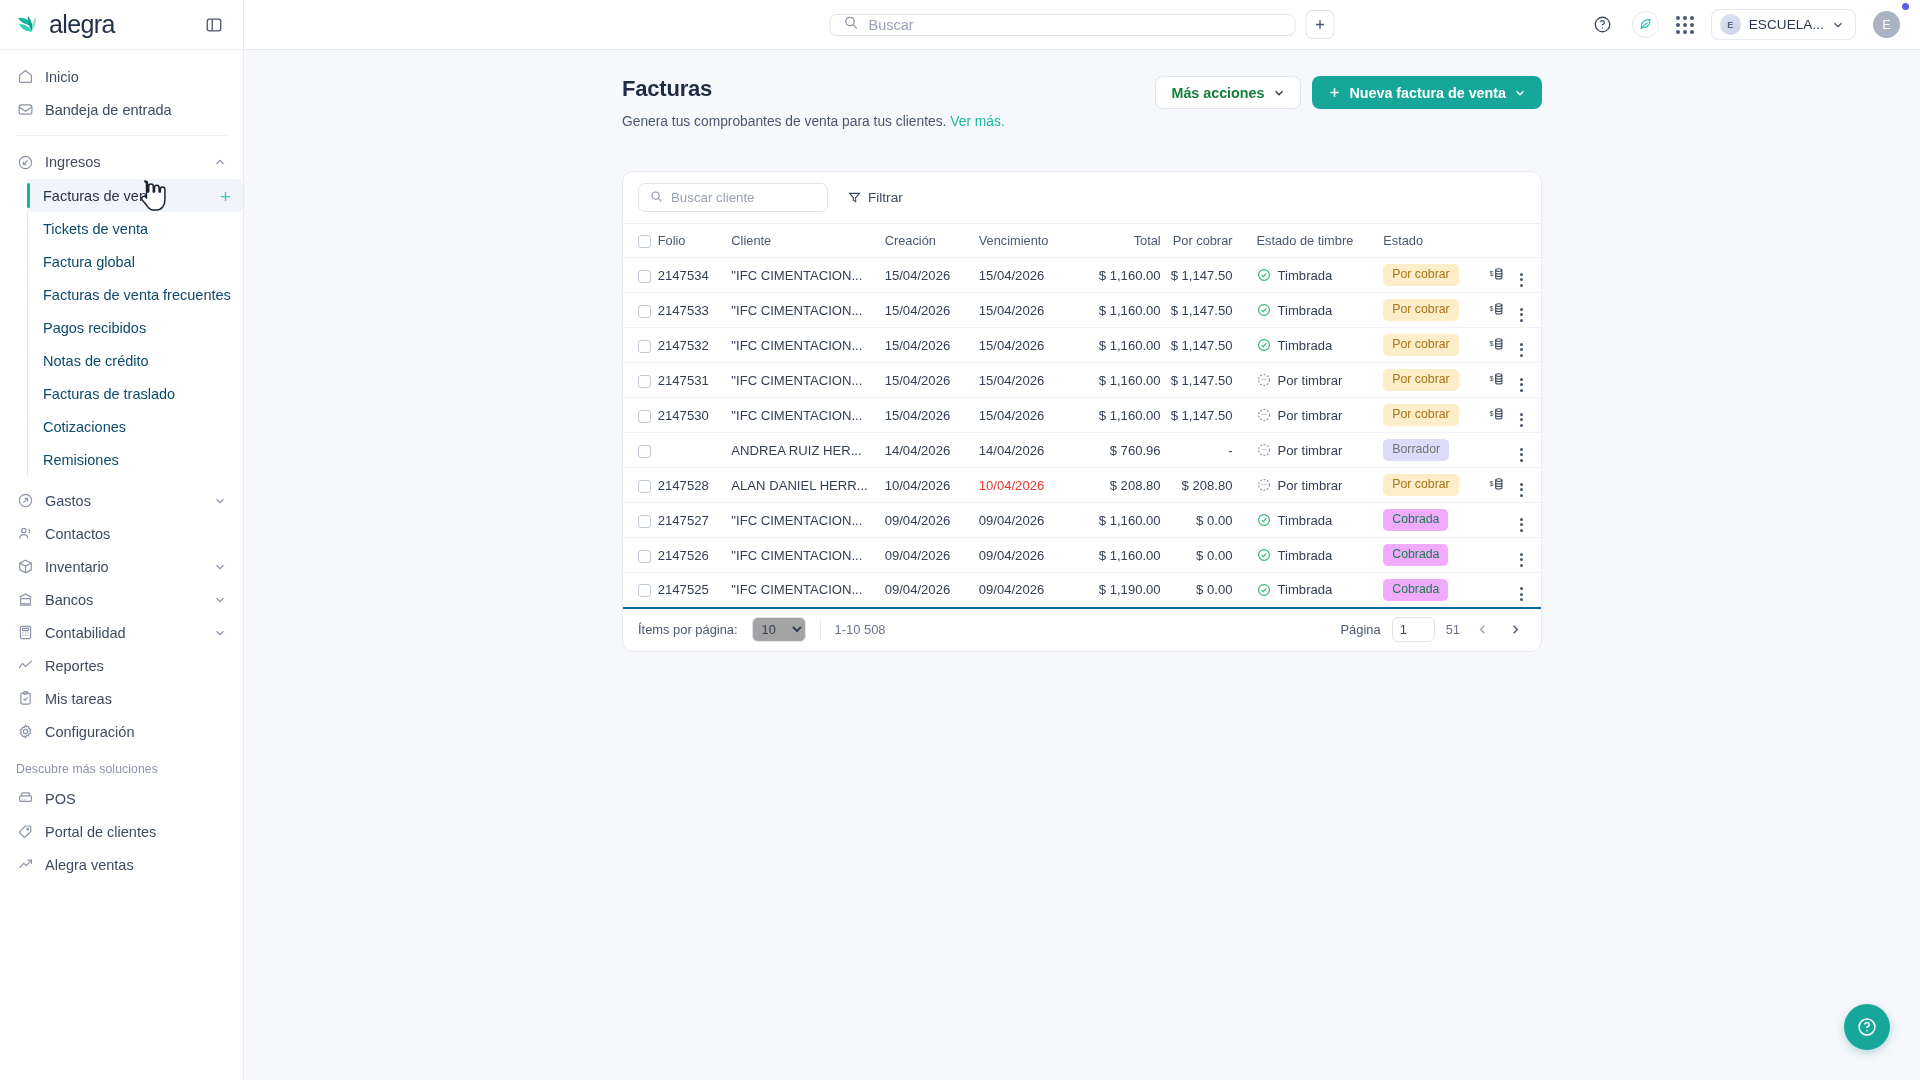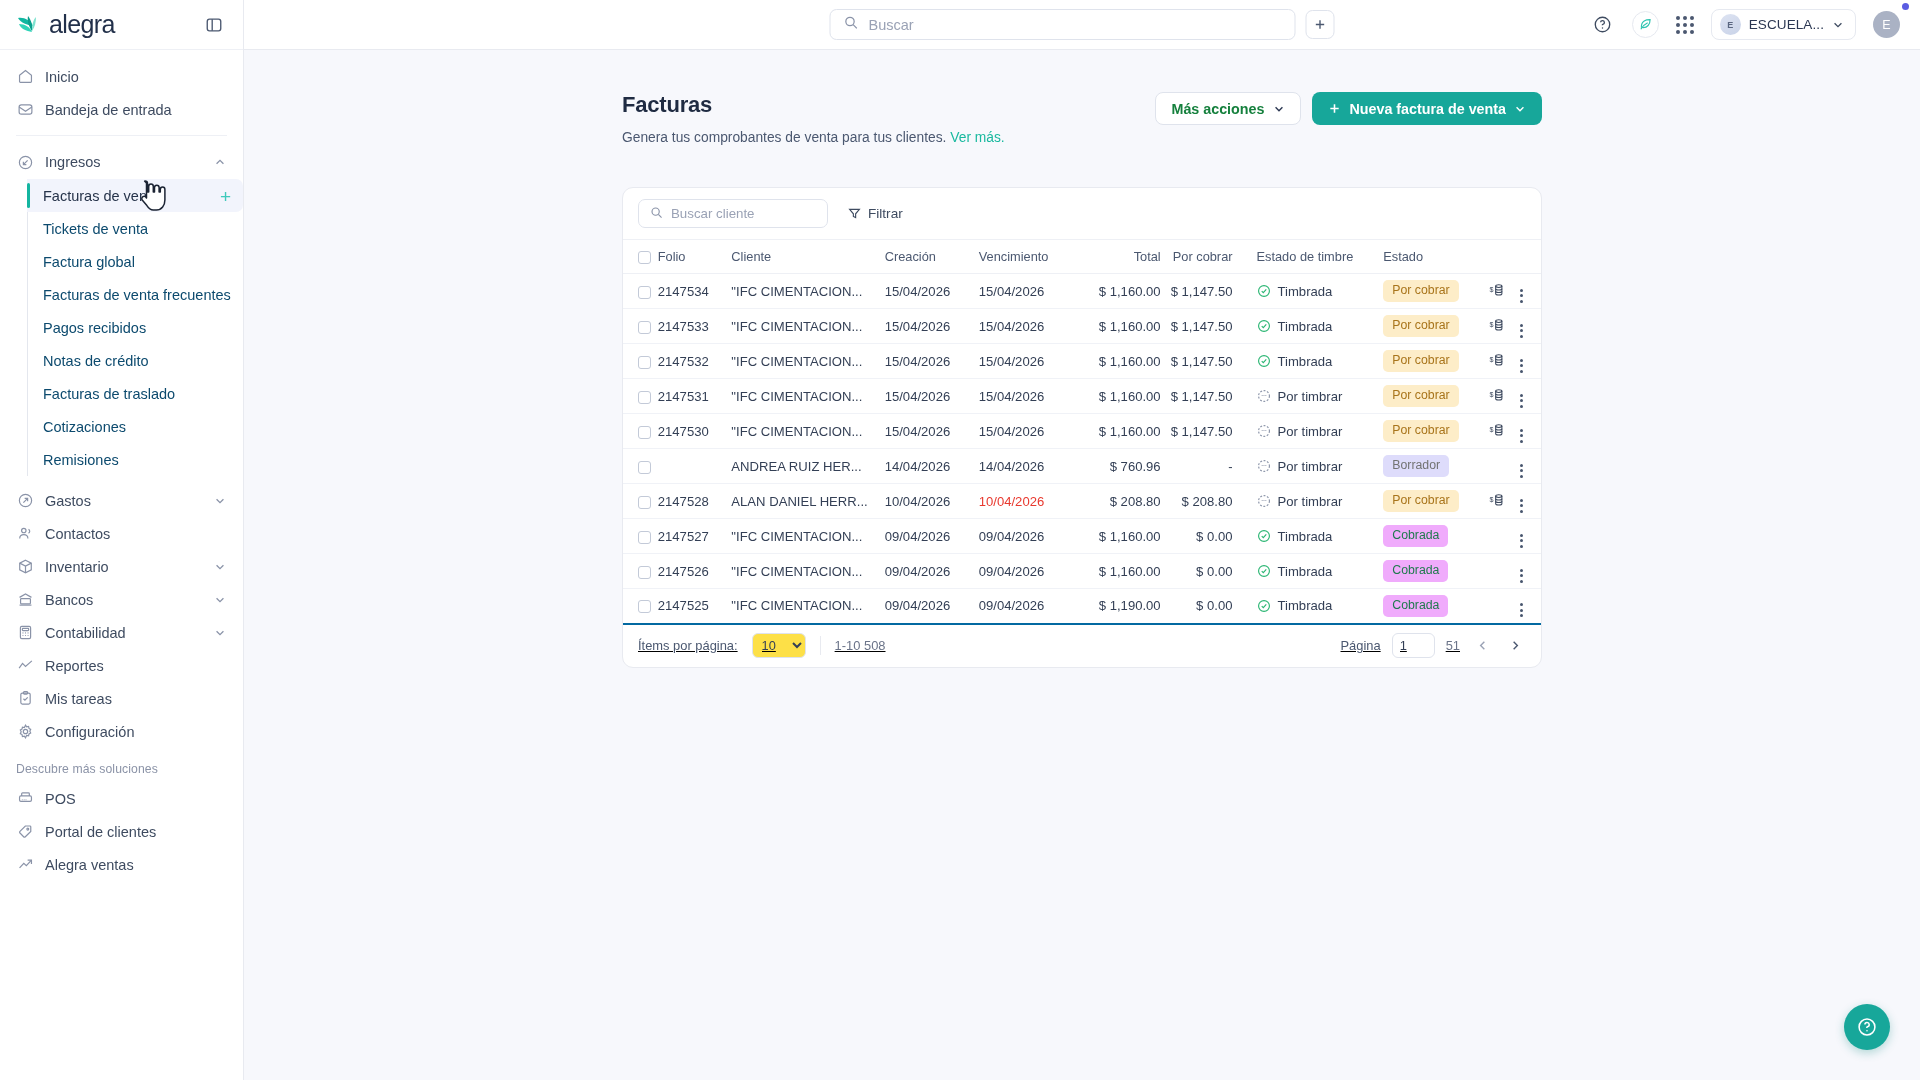--- a/index.html
+++ b/index.html
@@ -65,21 +65,21 @@
 
   
   .main { flex: 1; display: flex; flex-direction: column; min-width: 0; background: #f7f8fc; }
 
   .topbar {
     height: 50px; background: #fff; border-bottom: 1px solid #e8eaf0;
     display: flex; align-items: center; flex-shrink: 0; position: relative;
   }
   .search-wrap { position: absolute; left: 50%; transform: translateX(-50%); display: flex; align-items: center; gap: 10px; }
   .search-box {
-    width: 466px; height: 31px; border: 1px solid #dfe3ec; border-radius: 7px;
+    width: 466px; height: 22px; border: 1px solid #dfe3ec; border-radius: 7px;
     display: flex; align-items: center; gap: 10px; padding: 0 13px;
     background: #fff; cursor: text;
   }
   .search-box input {
     border: none; outline: none; font-size: 14.5px; color: #3e4b60;
     font-family: inherit; background: transparent; width: 100%;
   }
   .search-box input::placeholder { color: #9aa2b5; }
   .plus-btn {
     width: 29px; height: 29px; border: 1px solid #dfe3ec; border-radius: 7px;
@@ -114,21 +114,21 @@
     color: #fff; font-size: 12.5px; display: flex; align-items: center;
     justify-content: center; cursor: pointer; font-weight: 500;
   }
   .avatar-dot {
     position: absolute; top: -8px; right: -9px; width: 7px; height: 7px;
     border-radius: 50%; background: #5b5ce2;
   }
 
   
   .content { flex: 1; overflow: hidden; padding-top: 26px; }
-  .page-wrap { width: 920px; margin: 16px auto; }
+  .page-wrap { width: 920px; margin: 0 auto; }
   .page-head { display: flex; align-items: flex-start; }
   .page-title { font-size: 22px; color: #1f2b42; font-weight: 700; letter-spacing: -0.2px; }
   .page-sub { font-size: 13.8px; color: #4b5870; margin-top: 12px; }
   .page-sub a { color: #19b99f; text-decoration: none; cursor: pointer; }
   .head-actions { margin-left: auto; display: flex; gap: 11px; align-items: center; }
   .btn-ghost {
     height: 33px; padding: 0 15px; border: 1px solid #dfe3ec; border-radius: 8px;
     background: #fff; display: flex; align-items: center; gap: 9px;
     font-size: 14.3px; color: #15803d; cursor: pointer; font-weight: 600;
     font-family: inherit;
@@ -194,25 +194,25 @@
     font-size: 12.3px; line-height: 1.25;
   }
   .badge-cobrar { background: #fdedc8; color: #a8741a; }
   .badge-borrador { background: #dedcfb; color: #737373; }
   .badge-cobrada { background: #f0abfc; color: #1f7a4d; }
   .dots { cursor: pointer; display: inline-flex; flex-direction: column; gap: 2.5px; align-items: center; }
   .dots i { width: 3px; height: 3px; border-radius: 50%; background: #48566e; display: block; }
   .money-ic { cursor: pointer; display: inline-flex; }
 
   .card-foot {
-    height: 42px; display: flex; align-items: center; padding: 0 15px; gap: 14px; text-decoration: underline;
+    height: 42px; display: flex; align-items: center; padding: 0 15px; gap: 14px;
   }
   .foot-lbl { font-size: 12.9px; color: #4b5870; }
   .sel-box {
-    height: 25px; border: 1px solid #dfe3ec; border-radius: 6px; background: #fde047;
+    height: 25px; border: 1px solid #dfe3ec; border-radius: 6px; background: #a3a3a3;
     font-size: 12.8px; color: #333f55; padding: 0 5px; font-family: inherit; cursor: pointer;
   }
   .foot-div { width: 1px; height: 19px; background: #e8eaf0; }
   .foot-range { font-size: 12.9px; color: #6b7489; }
   .foot-right { margin-left: auto; display: flex; align-items: center; gap: 11px; }
   .page-inp {
     width: 43px; height: 25px; border: 1px solid #dfe3ec; border-radius: 6px;
     font-size: 12.9px; color: #333f55; padding: 0 7px; font-family: inherit; outline: none;
   }
   .pg-arrow {

